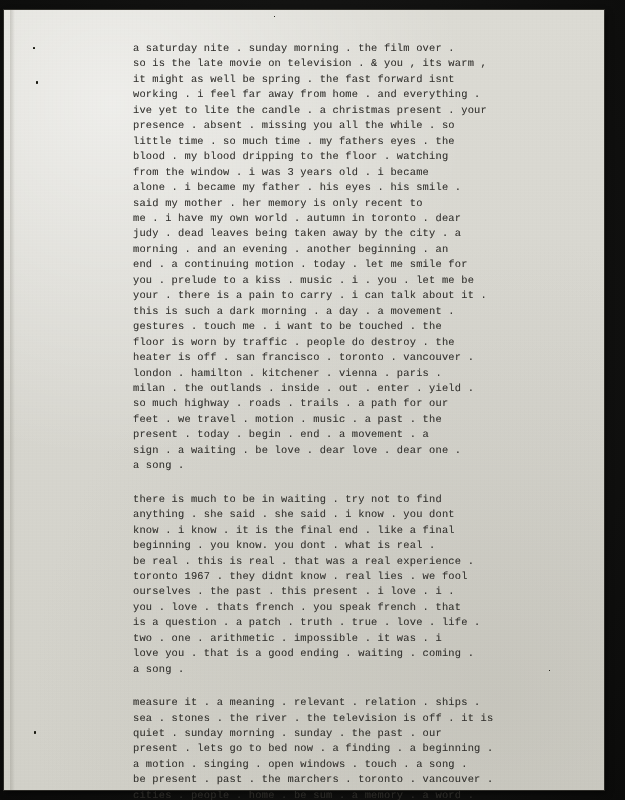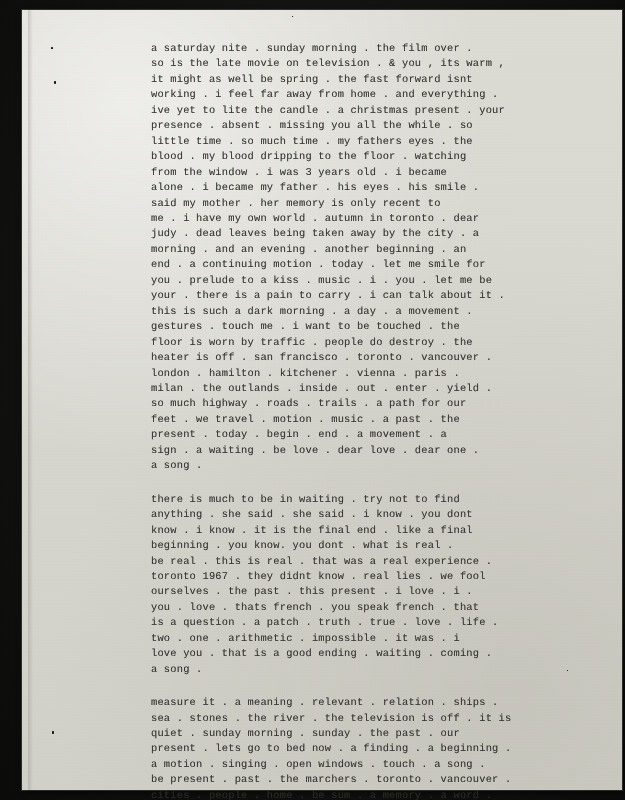--- a/index.html
+++ b/index.html
@@ -18,21 +18,21 @@
   
   #bed {
     position: absolute;
     inset: 0;
     background:
       radial-gradient(ellipse at 50% 40%, #1a1a19 0%, #0b0b0a 100%);
   }
   
   #sheet {
     position: absolute;
-    left: 22px;
+    left: 4px;
     top: 10px;
     width: 600px;
     height: 780px;
     background: #d9d8d1;
     background-image:
       radial-gradient(circle at 18% 12%, rgba(255,255,255,.55) 0%, rgba(255,255,255,0) 42%),
       radial-gradient(circle at 82% 88%, rgba(170,168,158,.30) 0%, rgba(170,168,158,0) 55%),
       linear-gradient(180deg, #dcdbd4 0%, #d7d6cf 50%, #d2d1c9 100%);
     box-shadow:
       0 0 0 1px rgba(90,88,80,.45),

